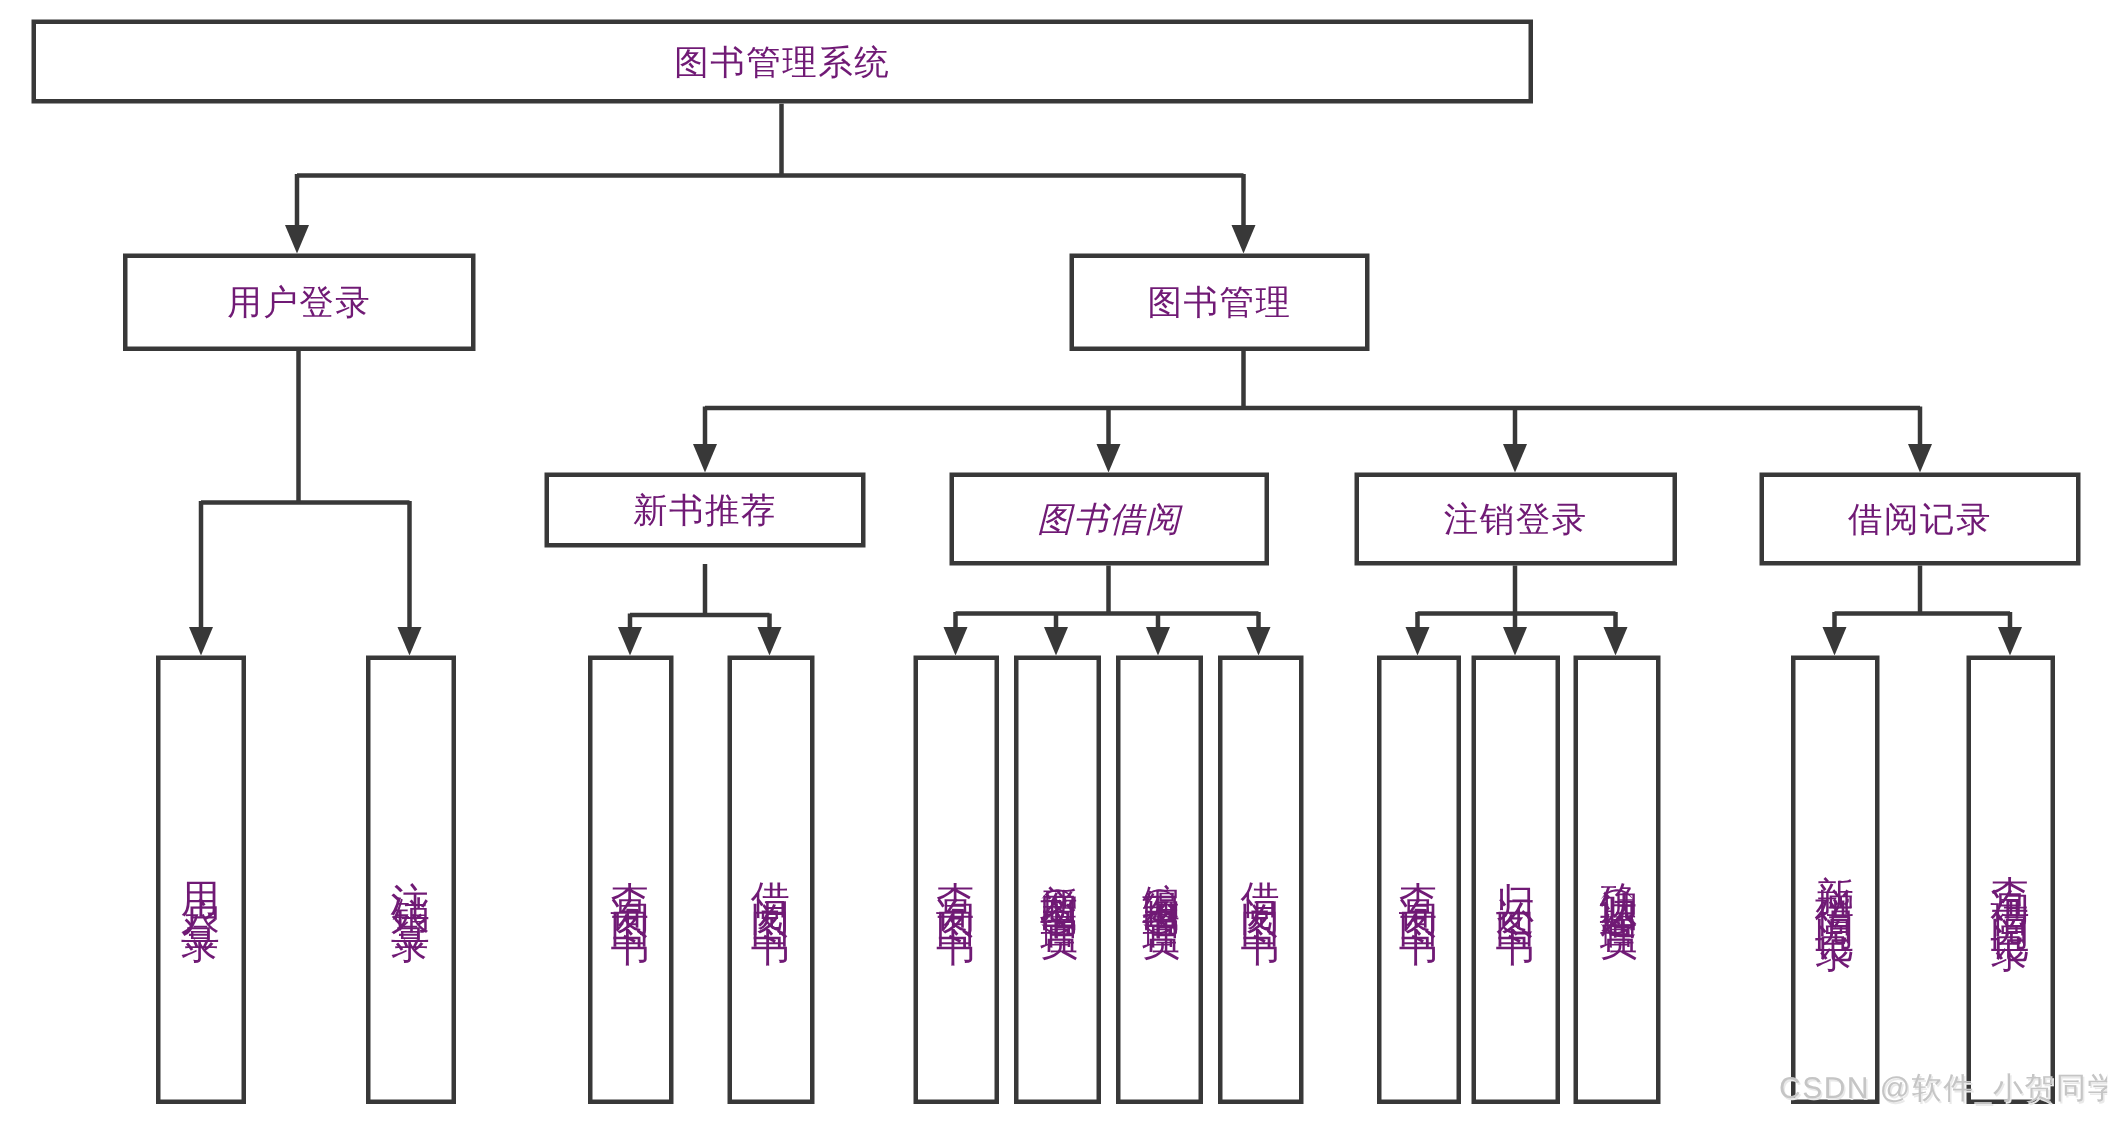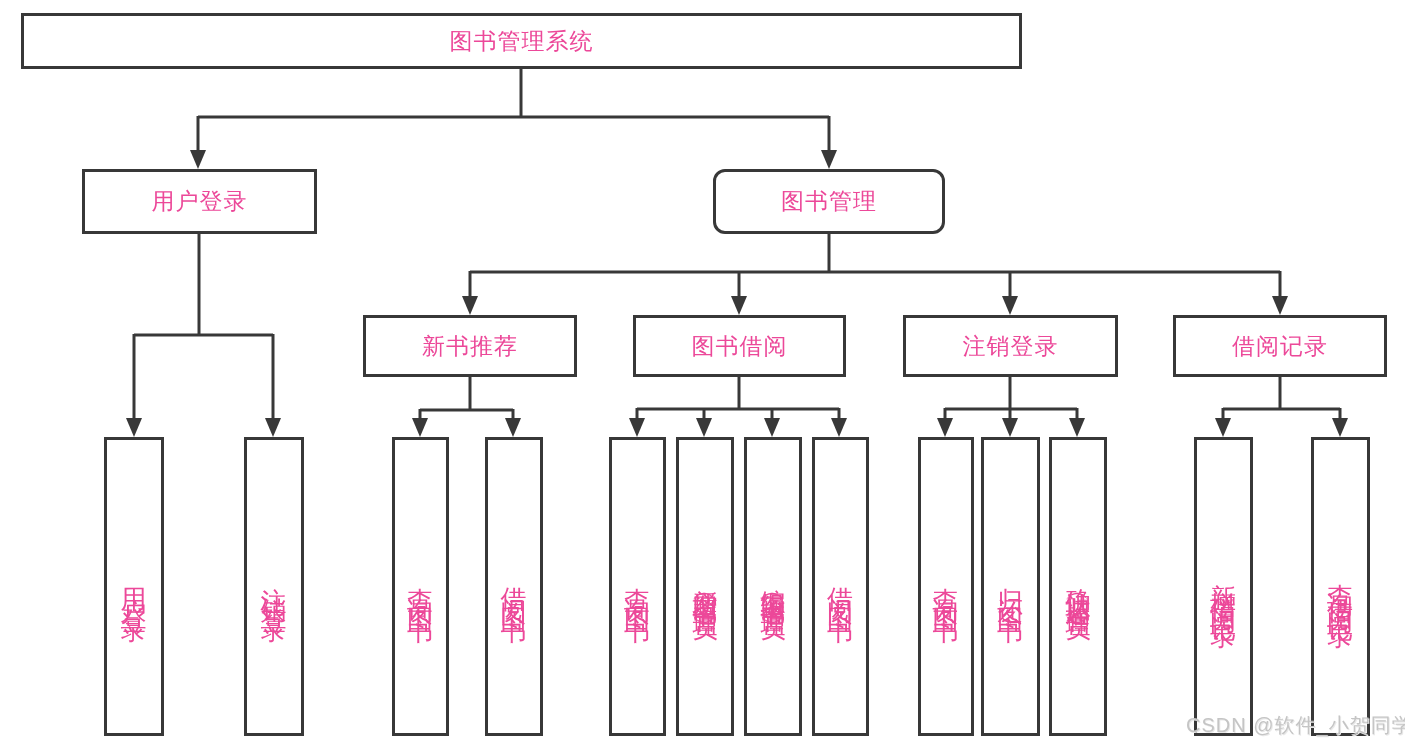--- a/index.html
+++ b/index.html
@@ -19,21 +19,21 @@
     position: absolute;
     left: 0; top: 0;
     width: 1405px; height: 747px;
     z-index: 1;
   }
   .box {
     position: absolute;
     box-sizing: border-box;
     border: 3px solid #383838;
     background: #ffffff;
-    color: #ec4899;
+    color: #701a75;
     display: flex;
     align-items: center;
     justify-content: center;
     z-index: 2;
   }
   .hbox {
     font-size: 23px;
     letter-spacing: 1px;
   }
   .leaf {
@@ -123,24 +123,24 @@
       <polygon points="1002,418 1018,418 1010,437"></polygon>
       <polygon points="1069,418 1085,418 1077,437"></polygon>
       <polygon points="1215,418 1231,418 1223,437"></polygon>
       <polygon points="1332,418 1348,418 1340,437"></polygon>
     </g>
   </svg>
 
   <div class="box hbox" style="left:21px; top:13px; width:1001px; height:56px;">图书管理系统</div>
 
   <div class="box hbox" style="left:82px; top:169px; width:235px; height:65px;">用户登录</div>
-  <div class="box hbox" style="left:713px; top:169px; width:232px; height:65px;border-radius:12px;">图书管理</div>
+  <div class="box hbox" style="left:713px; top:169px; width:200px; height:65px;">图书管理</div>
 
-  <div class="box hbox" style="left:363px; top:315px; width:214px; height:62px;">新书推荐</div>
-  <div class="box hbox" style="left:633px; top:315px; width:213px; height:62px;">图书借阅</div>
+  <div class="box hbox" style="left:363px; top:315px; width:214px; height:50px;">新书推荐</div>
+  <div class="box hbox" style="left:633px; top:315px; width:213px; height:62px;font-style:italic;">图书借阅</div>
   <div class="box hbox" style="left:903px; top:315px; width:215px; height:62px;">注销登录</div>
   <div class="box hbox" style="left:1173px; top:315px; width:214px; height:62px;">借阅记录</div>
 
   <div class="box leaf" style="left:104px; top:437px; width:60px; height:299px;">用户登录</div>
   <div class="box leaf" style="left:244px; top:437px; width:60px; height:299px;">注销登录</div>
 
   <div class="box leaf" style="left:392px; top:437px; width:57px; height:299px;">查询图书</div>
   <div class="box leaf" style="left:485px; top:437px; width:58px; height:299px;">借阅图书</div>
 
   <div class="box leaf" style="left:609px; top:437px; width:57px; height:299px;">查询图书</div>

